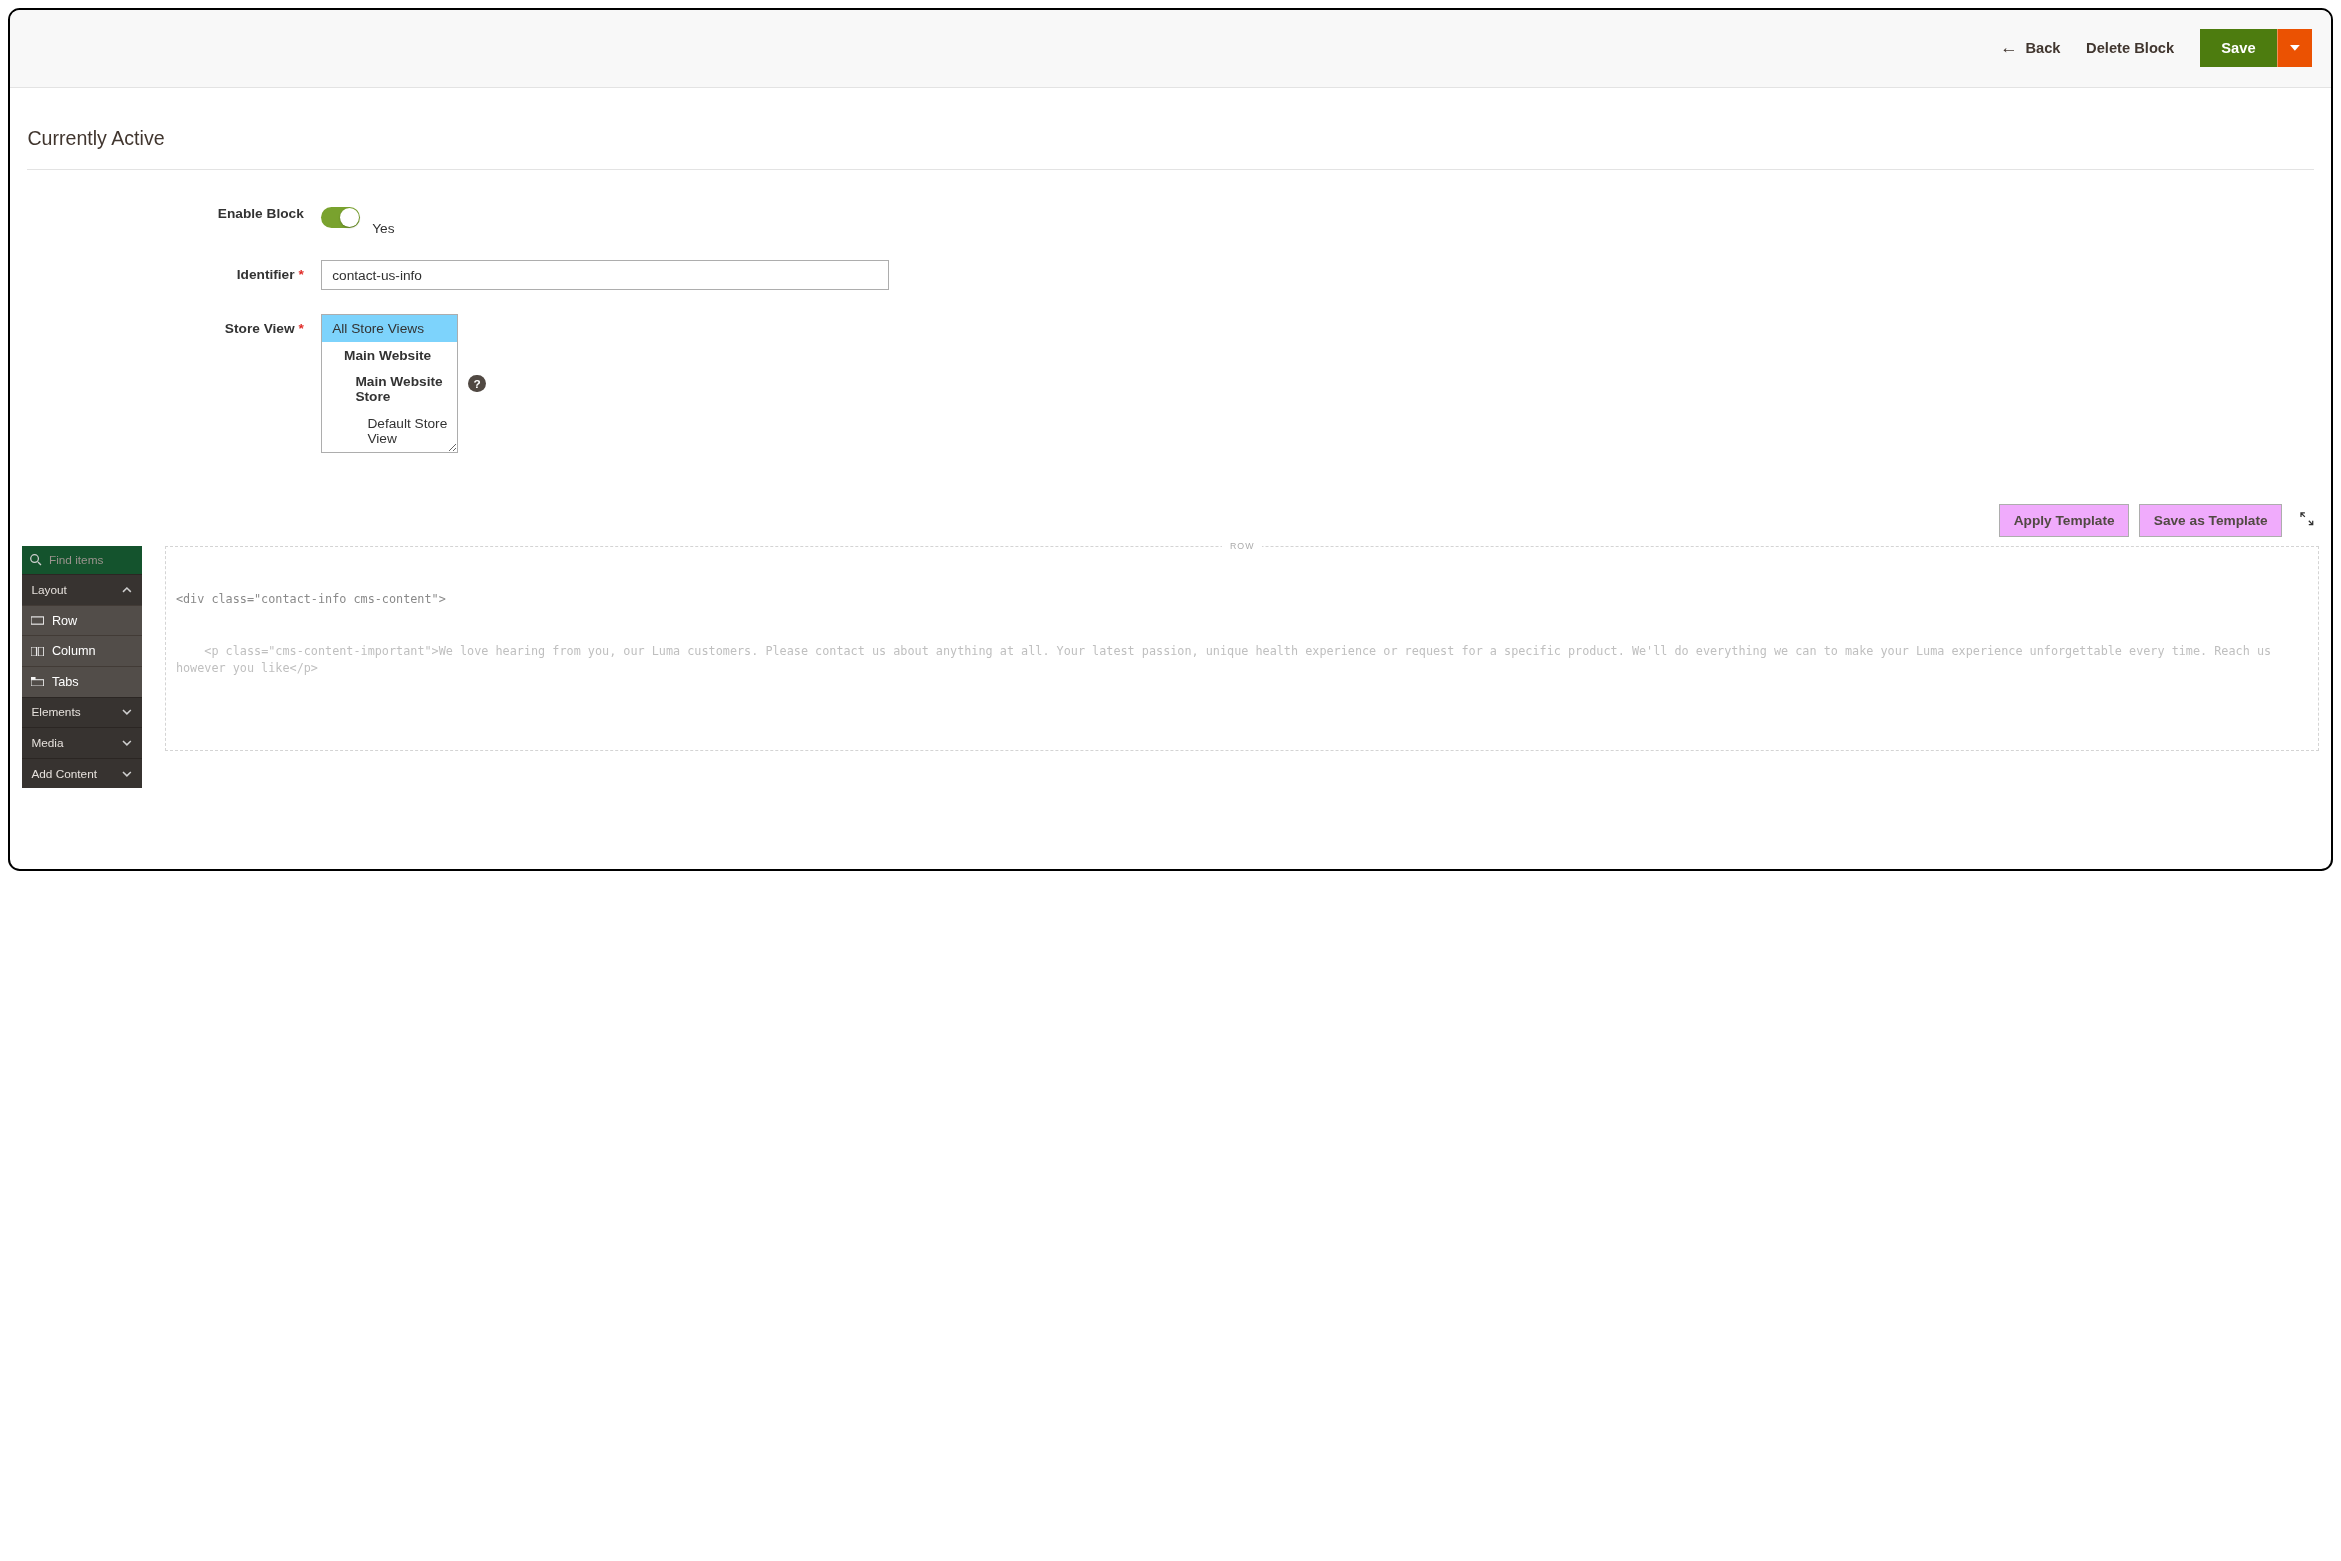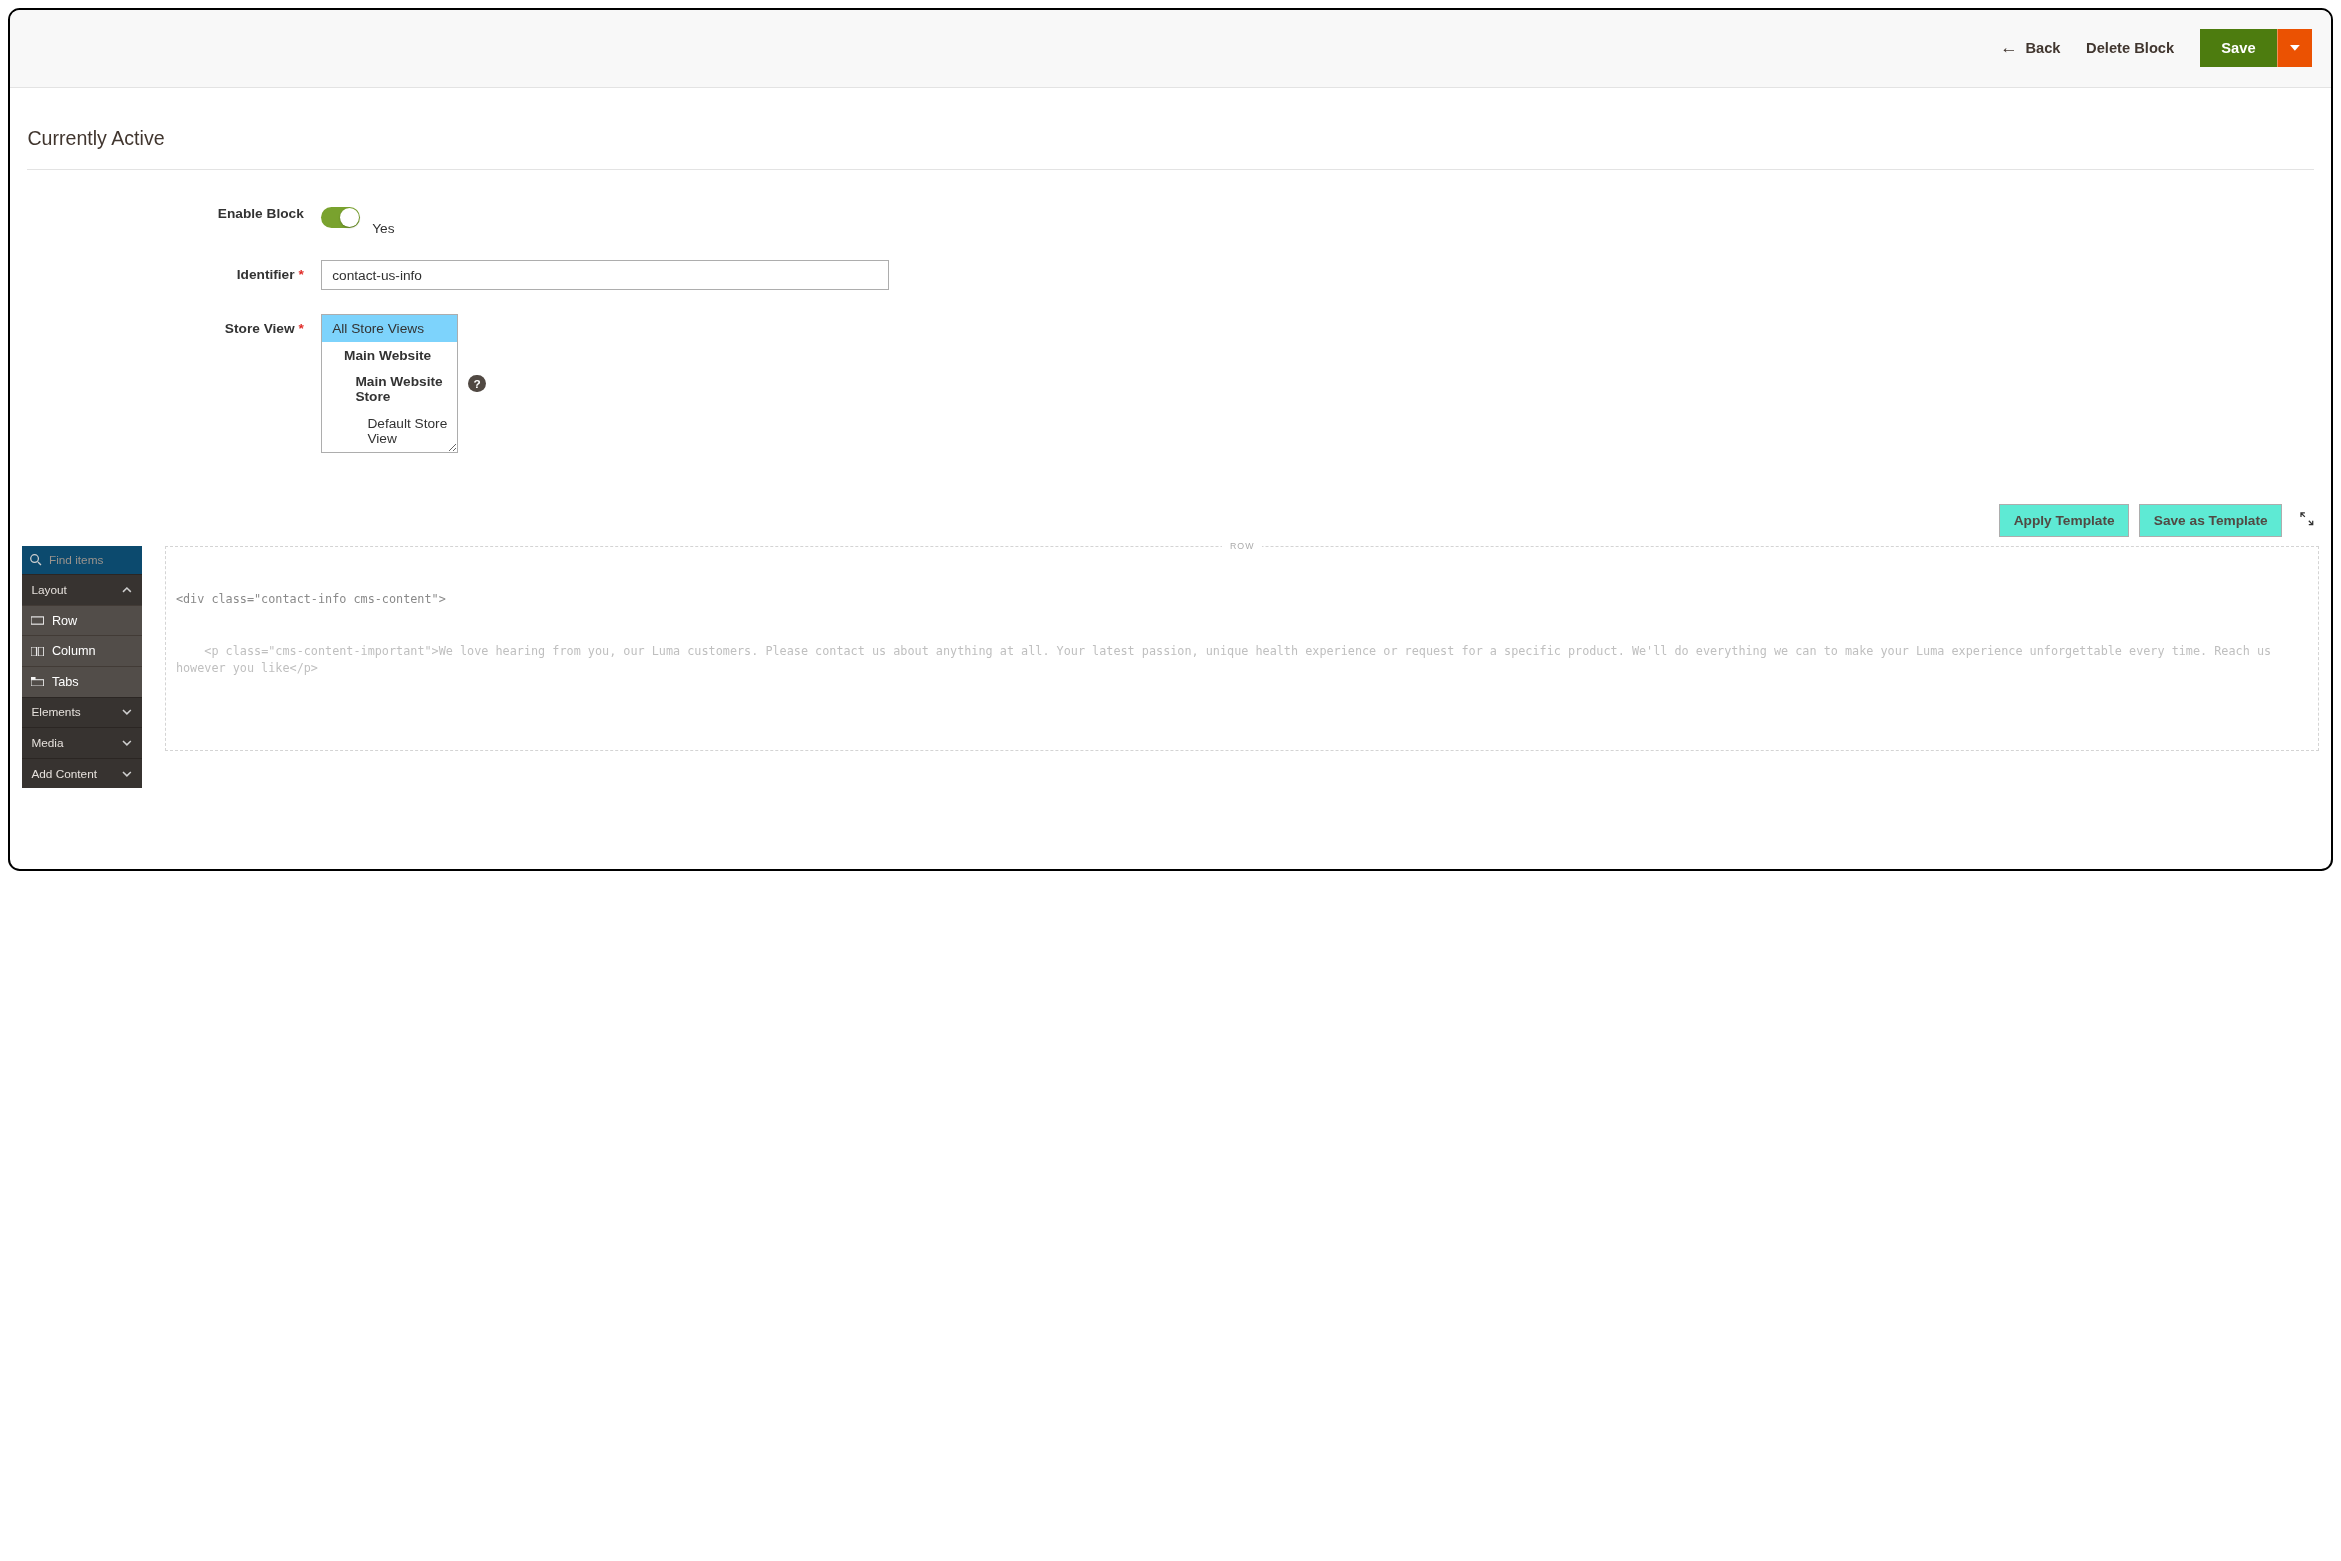--- a/index.html
+++ b/index.html
@@ -164,21 +164,21 @@
 
     
     .template-bar {
       display: flex;
       justify-content: flex-end;
       align-items: center;
       gap: 9.8px;
       padding: 27.4px 17.6px 9.8px;
     }
     .tmpl-btn {
-      background: #5eead4;
+      background: #f0abfc;
       border: 1px solid #adadad;
       padding: 7.8px 13.7px;
       font-weight: 600;
       color: #514943;
       cursor: pointer;
       font-size: 13.7px;
     }
     .fullscreen-icon {
       margin-left: 7.8px;
       cursor: pointer;
@@ -195,21 +195,21 @@
     .panel {
       width: 120px;
       background: #524d49;
       color: #fff;
       font-size: 12.7px;
     }
     .panel-search {
       display: flex;
       align-items: center;
       padding: 6.9px 7.8px;
-      background: #0c4a6e;
+      background: #14532d;
     }
     .panel-search input {
       background: transparent;
       border: none;
       color: #cfcfcf;
       font-size: 11.8px;
       width: 100%;
       outline: none;
     }
     .panel-search input::placeholder { color: #9a938d; }

